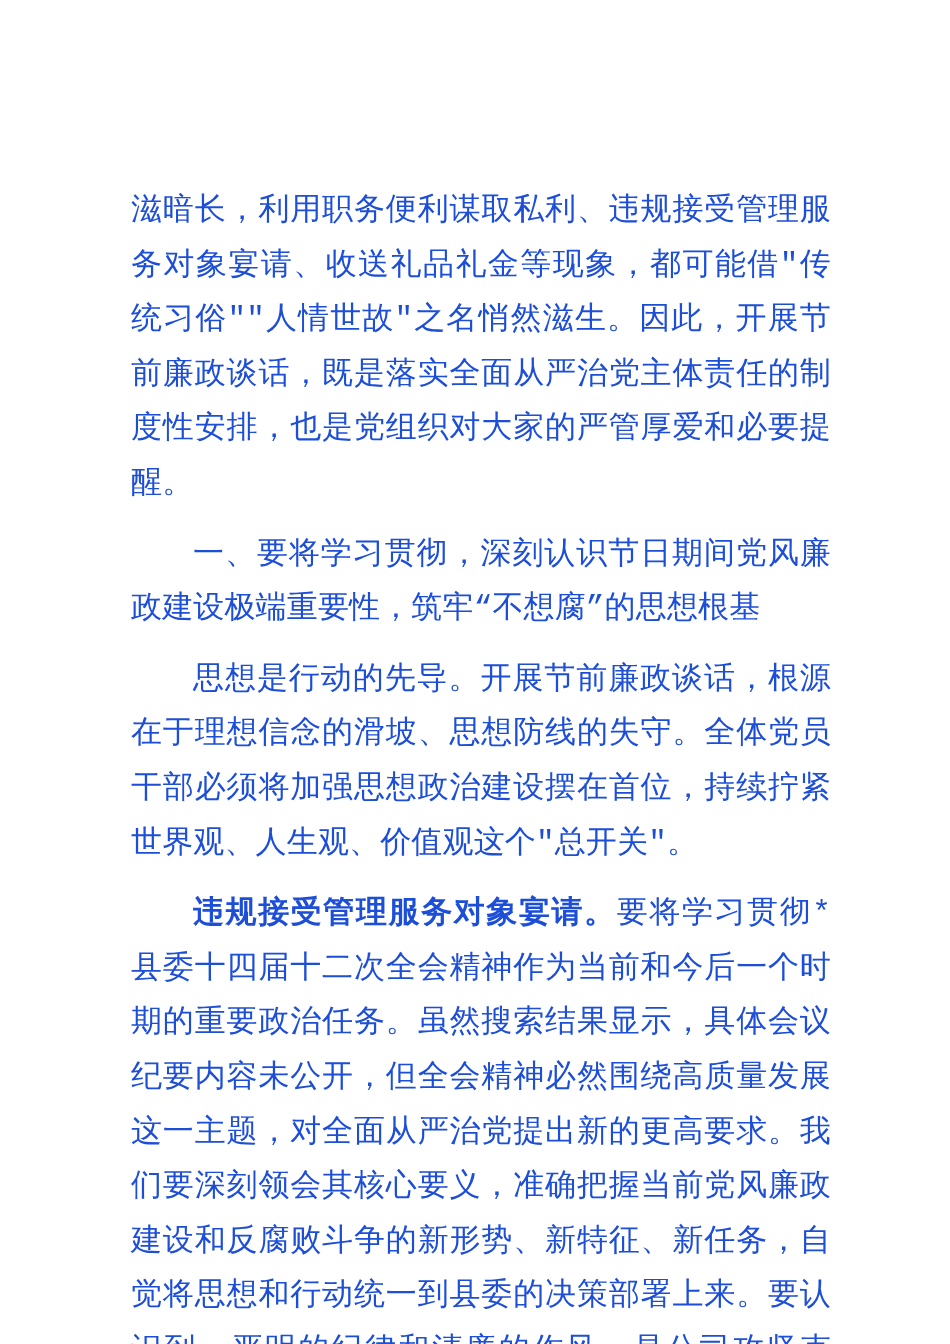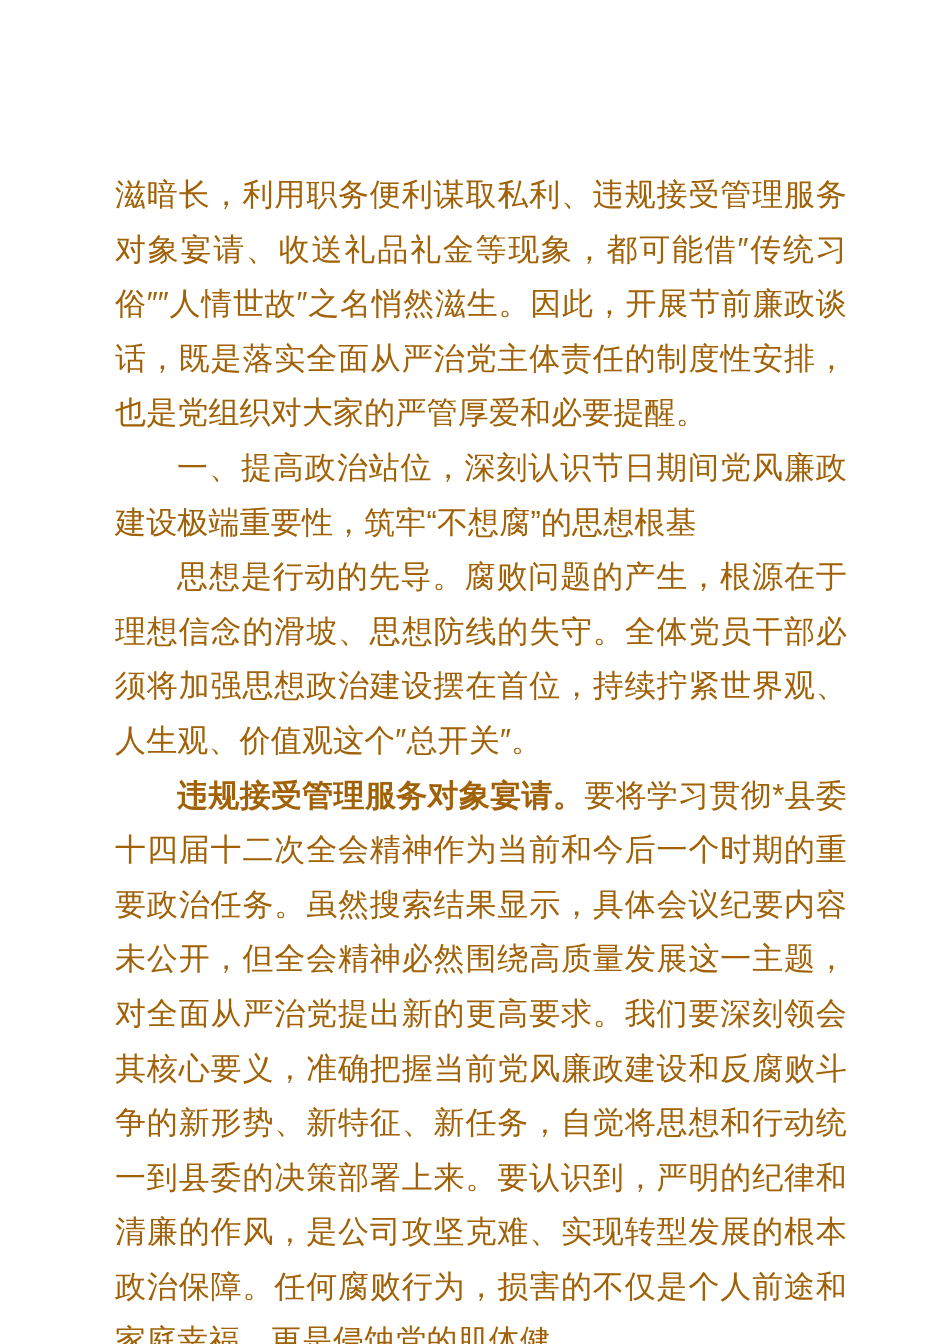--- a/index.html
+++ b/index.html
@@ -16,27 +16,27 @@
     overflow: hidden;
     box-sizing: border-box;
   }
   .doc-body {
     position: absolute;
     left: 115px;
     top: 168px;
     width: 732px;
   }
   .para {
-    font-family: Liberation Sans, sans-serif;
+    font-family: Liberation Mono, monospace;
     font-size: 31px;
     line-height: 54.6px;
-    color: #a16207;
+    color: #1d4ed8;
     text-align: justify;
     text-justify: inter-character;
-    margin: 0;
+    margin: 16px;
     letter-spacing: 0.15px;
     font-weight: 400;
     word-break: break-all;
     white-space: normal;
   }
   .para-indent {
     text-indent: 62px;
   }
   .para-flow {
     text-indent: 0;
@@ -49,22 +49,22 @@
   }
 </style>
 </head>
 <body>
 
 <div class="page">
   <div class="doc-body">
 
     <p class="para para-flow">滋暗长，利用职务便利谋取私利、违规接受管理服务对象宴请、收送礼品礼金等现象，都可能借″传统习俗″″人情世故″之名悄然滋生。因此，开展节前廉政谈话，既是落实全面从严治党主体责任的制度性安排，也是党组织对大家的严管厚爱和必要提醒。</p>
 
-    <p class="para para-indent">一、提高政治站位，深刻认识节日期间党风廉政建设极端重要性，筑牢“不想腐”的思想根基</p>
+    <p class="para para-indent">一、要将学习贯彻，深刻认识节日期间党风廉政建设极端重要性，筑牢“不想腐”的思想根基</p>
 
-    <p class="para para-indent">思想是行动的先导。腐败问题的产生，根源在于理想信念的滑坡、思想防线的失守。全体党员干部必须将加强思想政治建设摆在首位，持续拧紧世界观、人生观、价值观这个″总开关″。</p>
+    <p class="para para-indent">思想是行动的先导。开展节前廉政谈话，根源在于理想信念的滑坡、思想防线的失守。全体党员干部必须将加强思想政治建设摆在首位，持续拧紧世界观、人生观、价值观这个″总开关″。</p>
 
     <p class="para para-indent">
       <span class="lead-bold">违规接受管理服务对象宴请。</span><span class="nowrap-tail">要将学习贯彻*县委十四届十二次全会精神作为当前和今后一个时期的重要政治任务。虽然搜索结果显示，具体会议纪要内容未公开，但全会精神必然围绕高质量发展这一主题，对全面从严治党提出新的更高要求。我们要深刻领会其核心要义，准确把握当前党风廉政建设和反腐败斗争的新形势、新特征、新任务，自觉将思想和行动统一到县委的决策部署上来。要认识到，严明的纪律和清廉的作风，是公司攻坚克难、实现转型发展的根本政治保障。任何腐败行为，损害的不仅是个人前途和家庭幸福，更是侵蚀党的肌体健</span>
     </p>
 
   </div>
 </div>
 
 </body></html>

